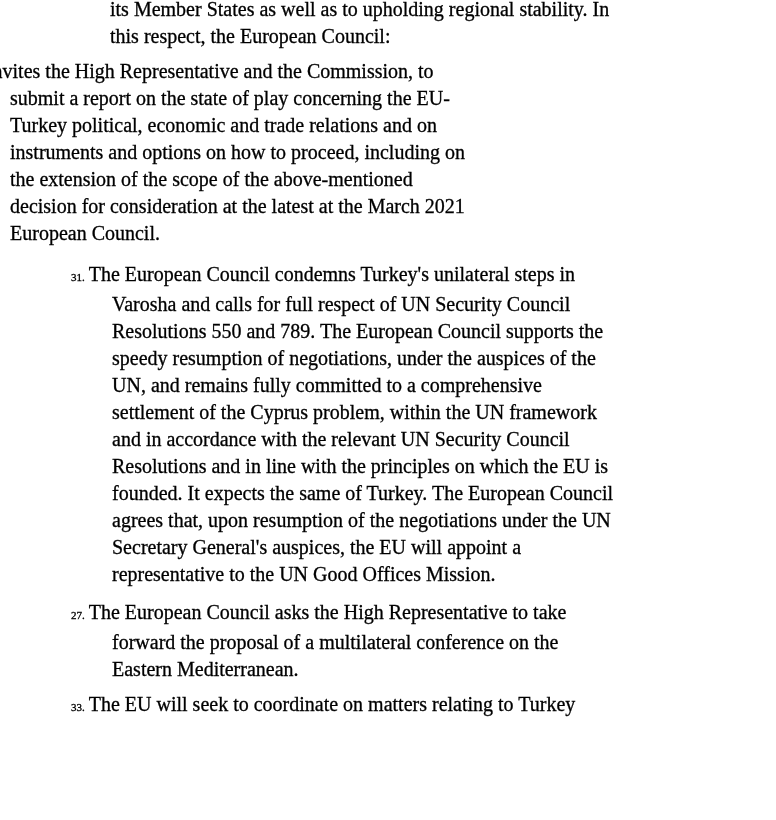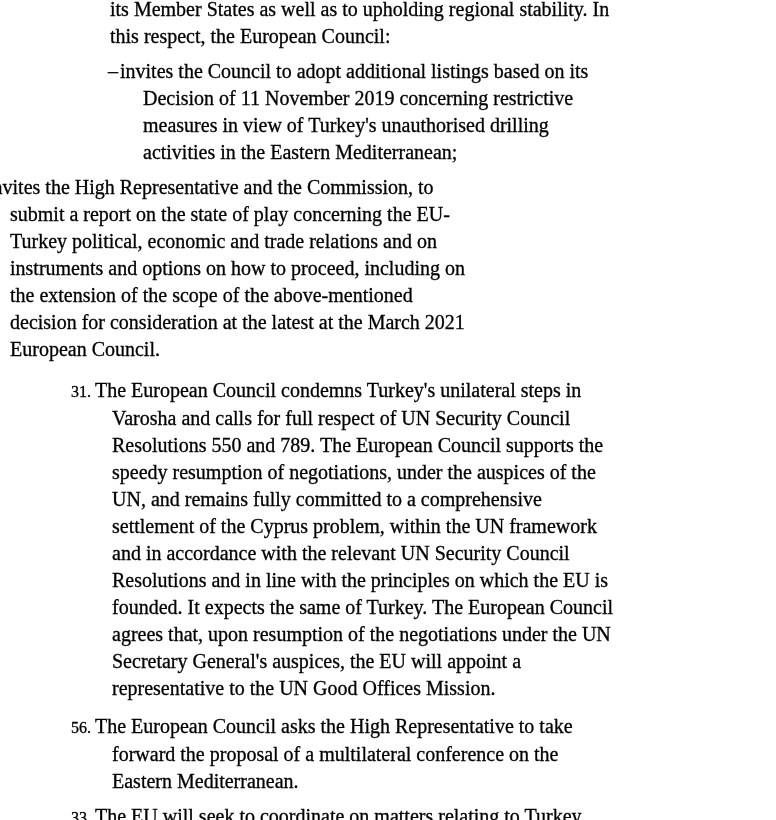--- a/index.html
+++ b/index.html
@@ -34,39 +34,35 @@
     padding-left: 112px;
     text-indent: -41px;
   }
   .txt {
     white-space: pre-line;
   }
   .dash {
     margin-right: 2px;
   }
   .num {
-    font-size: 16px;
+    font-size: 11px;
     margin-right: 4px;
   }
   .mb8  { margin-bottom: 8px; }
   .mb11 { margin-bottom: 11px; }
   .mb14 { margin-bottom: 14px; padding-left: 10px; }
 </style>
 </head>
 <body>
 
 <main class="doc">
 
   <p class="para intro mb8"><span class="txt">its Member States as well as to upholding regional stability. In
 this respect, the European Council:</span></p>
 
-  <p class="para bullet mb8"><span class="dash">–</span><span class="txt">invites the Council to adopt additional listings based on its
-Decision of 11 November 2019 concerning restrictive
-measures in view of Turkey's unauthorised drilling
-activities in the Eastern Mediterranean;</span></p>
 
   <p class="para bullet mb14"><span class="dash">–</span><span class="txt">invites the High Representative and the Commission, to
 submit a report on the state of play concerning the EU-
 Turkey political, economic and trade relations and on
 instruments and options on how to proceed, including on
 the extension of the scope of the above-mentioned
 decision for consideration at the latest at the March 2021
 European Council.</span></p>
 
   <p class="para numbered mb11"><span class="num">31.</span><span class="txt">The European Council condemns Turkey's unilateral steps in
@@ -75,19 +71,19 @@
 speedy resumption of negotiations, under the auspices of the
 UN, and remains fully committed to a comprehensive
 settlement of the Cyprus problem, within the UN framework
 and in accordance with the relevant UN Security Council
 Resolutions and in line with the principles on which the EU is
 founded. It expects the same of Turkey. The European Council
 agrees that, upon resumption of the negotiations under the UN
 Secretary General's auspices, the EU will appoint a
 representative to the UN Good Offices Mission.</span></p>
 
-  <p class="para numbered mb8"><span class="num">56.</span><span class="txt">The European Council asks the High Representative to take
+  <p class="para numbered mb8"><span class="num">27.</span><span class="txt">The European Council asks the High Representative to take
 forward the proposal of a multilateral conference on the
 Eastern Mediterranean.</span></p>
 
   <p class="para numbered"><span class="num">33.</span><span class="txt">The EU will seek to coordinate on matters relating to Turkey</span></p>
 
 </main>
 
 </body></html>

